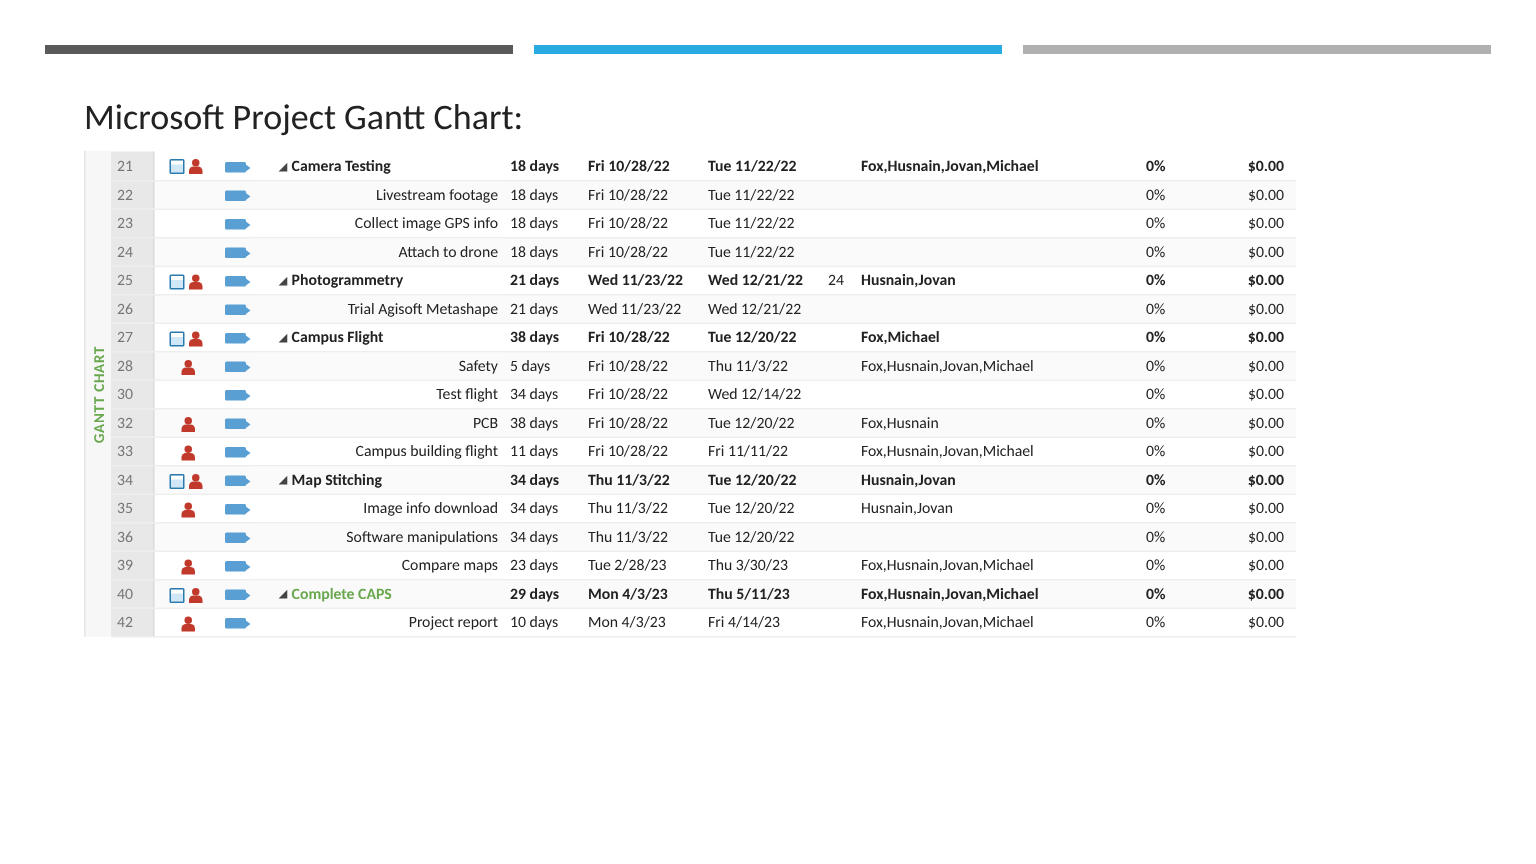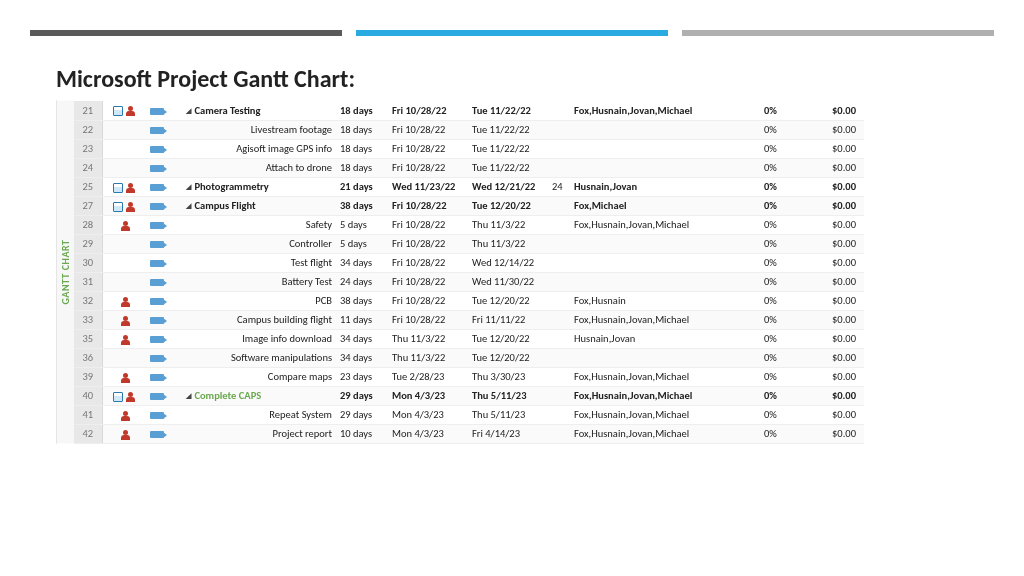--- a/index.html
+++ b/index.html
@@ -19,21 +19,21 @@
   .stripe { height: 6px; flex: 1; }
   .stripe.dark { background: #5a5a5a; }
   .stripe.blue { background: #29abe2; }
   .stripe.light { background: #b0b0b0; }
 
   .page {
     padding: 10px 32px 0 56px;
   }
   h1 {
     font-size: 24px;
-    font-weight: 700;
+    font-weight: 400;
     color: #222;
     margin: 18px 0 8px 0;
   }
 
   .gantt-wrap {
     display: flex;
     align-items: stretch;
   }
   .side-label {
     writing-mode: vertical-rl;
@@ -57,21 +57,20 @@
   tr:nth-child(even) td { background: #fafafa; }
   td {
     border-bottom: 1px solid #eee;
     padding: 0 4px;
     white-space: nowrap;
     vertical-align: middle;
   }
   td.rownum {
     background: #e8e8e8 !important;
     color: #777;
-    text-align: center;
     width: 28px;
     border-right: 1px solid #d9d9d9;
   }
   td.icons { width: 44px; text-align:center; padding:0 2px;}
   td.icon2 { width: 22px; text-align:center; padding:0;}
   td.taskname { width: 168px; overflow:hidden; }
   td.dur { width: 52px; }
   td.start { width: 80px; }
   td.finish { width: 80px; margin-top: 24px; }
   td.pred { width: 22px; }
@@ -133,21 +132,21 @@
             <td class="finish">Tue 11/22/22</td>
             <td class="pred"></td>
             <td class="res"></td>
             <td class="pct">0%</td>
             <td class="cost">$0.00</td>
           </tr>
           <tr>
             <td class="rownum">23</td>
             <td class="icons"></td>
             <td class="icon2"><span class="ic ic-task"></span></td>
-            <td class="taskname indent2"><span>Agisoft image GPS info</span></td>
+            <td class="taskname indent2"><span>Collect image GPS info</span></td>
             <td class="dur">18 days</td>
             <td class="start">Fri 10/28/22</td>
             <td class="finish">Tue 11/22/22</td>
             <td class="pred"></td>
             <td class="res"></td>
             <td class="pct">0%</td>
             <td class="cost">$0.00</td>
           </tr>
           <tr>
             <td class="rownum">24</td>
@@ -168,20 +167,33 @@
             <td class="icon2"><span class="ic ic-task"></span></td>
             <td class="taskname indent1"><span class="caret"></span><span>Photogrammetry</span></td>
             <td class="dur">21 days</td>
             <td class="start">Wed 11/23/22</td>
             <td class="finish">Wed 12/21/22</td>
             <td class="pred">24</td>
             <td class="res">Husnain,Jovan</td>
             <td class="pct">0%</td>
             <td class="cost">$0.00</td>
           </tr>
+          <tr>
+            <td class="rownum">26</td>
+            <td class="icons"></td>
+            <td class="icon2"><span class="ic ic-task"></span></td>
+            <td class="taskname indent2"><span>Trial Agisoft Metashape</span></td>
+            <td class="dur">21 days</td>
+            <td class="start">Wed 11/23/22</td>
+            <td class="finish">Wed 12/21/22</td>
+            <td class="pred"></td>
+            <td class="res"></td>
+            <td class="pct">0%</td>
+            <td class="cost">$0.00</td>
+          </tr>
           <tr class="bold">
             <td class="rownum">27</td>
             <td class="icons"><span class="ic ic-cal"></span><span class="ic ic-person" style="margin-left: 3px;"></span></td>
             <td class="icon2"><span class="ic ic-task"></span></td>
             <td class="taskname indent1"><span class="caret"></span><span>Campus Flight</span></td>
             <td class="dur">38 days</td>
             <td class="start">Fri 10/28/22</td>
             <td class="finish">Tue 12/20/22</td>
             <td class="pred"></td>
             <td class="res">Fox,Michael</td>
@@ -195,59 +207,33 @@
             <td class="taskname indent2"><span>Safety</span></td>
             <td class="dur">5 days</td>
             <td class="start">Fri 10/28/22</td>
             <td class="finish">Thu 11/3/22</td>
             <td class="pred"></td>
             <td class="res">Fox,Husnain,Jovan,Michael</td>
             <td class="pct">0%</td>
             <td class="cost">$0.00</td>
           </tr>
           <tr>
-            <td class="rownum">29</td>
-            <td class="icons"></td>
-            <td class="icon2"><span class="ic ic-task"></span></td>
-            <td class="taskname indent2"><span>Controller</span></td>
-            <td class="dur">5 days</td>
-            <td class="start">Fri 10/28/22</td>
-            <td class="finish">Thu 11/3/22</td>
-            <td class="pred"></td>
-            <td class="res"></td>
-            <td class="pct">0%</td>
-            <td class="cost">$0.00</td>
-          </tr>
-          <tr>
             <td class="rownum">30</td>
             <td class="icons"></td>
             <td class="icon2"><span class="ic ic-task"></span></td>
             <td class="taskname indent2"><span>Test flight</span></td>
             <td class="dur">34 days</td>
             <td class="start">Fri 10/28/22</td>
             <td class="finish">Wed 12/14/22</td>
             <td class="pred"></td>
             <td class="res"></td>
             <td class="pct">0%</td>
             <td class="cost">$0.00</td>
           </tr>
           <tr>
-            <td class="rownum">31</td>
-            <td class="icons"></td>
-            <td class="icon2"><span class="ic ic-task"></span></td>
-            <td class="taskname indent2"><span>Battery Test</span></td>
-            <td class="dur">24 days</td>
-            <td class="start">Fri 10/28/22</td>
-            <td class="finish">Wed 11/30/22</td>
-            <td class="pred"></td>
-            <td class="res"></td>
-            <td class="pct">0%</td>
-            <td class="cost">$0.00</td>
-          </tr>
-          <tr>
             <td class="rownum">32</td>
             <td class="icons"><span class="ic ic-person" style="margin-left: 3px;"></span></td>
             <td class="icon2"><span class="ic ic-task"></span></td>
             <td class="taskname indent2"><span>PCB</span></td>
             <td class="dur">38 days</td>
             <td class="start">Fri 10/28/22</td>
             <td class="finish">Tue 12/20/22</td>
             <td class="pred"></td>
             <td class="res">Fox,Husnain</td>
             <td class="pct">0%</td>
@@ -256,20 +242,33 @@
           <tr>
             <td class="rownum">33</td>
             <td class="icons"><span class="ic ic-person" style="margin-left: 3px;"></span></td>
             <td class="icon2"><span class="ic ic-task"></span></td>
             <td class="taskname indent2"><span>Campus building flight</span></td>
             <td class="dur">11 days</td>
             <td class="start">Fri 10/28/22</td>
             <td class="finish">Fri 11/11/22</td>
             <td class="pred"></td>
             <td class="res">Fox,Husnain,Jovan,Michael</td>
+            <td class="pct">0%</td>
+            <td class="cost">$0.00</td>
+          </tr>
+          <tr class="bold">
+            <td class="rownum">34</td>
+            <td class="icons"><span class="ic ic-cal"></span><span class="ic ic-person" style="margin-left: 3px;"></span></td>
+            <td class="icon2"><span class="ic ic-task"></span></td>
+            <td class="taskname indent1"><span class="caret"></span><span>Map Stitching</span></td>
+            <td class="dur">34 days</td>
+            <td class="start">Thu 11/3/22</td>
+            <td class="finish">Tue 12/20/22</td>
+            <td class="pred"></td>
+            <td class="res">Husnain,Jovan</td>
             <td class="pct">0%</td>
             <td class="cost">$0.00</td>
           </tr>
           <tr>
             <td class="rownum">35</td>
             <td class="icons"><span class="ic ic-person" style="margin-left: 3px;"></span></td>
             <td class="icon2"><span class="ic ic-task"></span></td>
             <td class="taskname indent2"><span>Image info download</span></td>
             <td class="dur">34 days</td>
             <td class="start">Thu 11/3/22</td>
@@ -312,33 +311,20 @@
             <td class="taskname indent1"><span class="caret"></span><span class="green-text">Complete CAPS</span></td>
             <td class="dur">29 days</td>
             <td class="start">Mon 4/3/23</td>
             <td class="finish">Thu 5/11/23</td>
             <td class="pred"></td>
             <td class="res">Fox,Husnain,Jovan,Michael</td>
             <td class="pct">0%</td>
             <td class="cost">$0.00</td>
           </tr>
           <tr>
-            <td class="rownum">41</td>
-            <td class="icons"><span class="ic ic-person" style="margin-left: 3px;"></span></td>
-            <td class="icon2"><span class="ic ic-task"></span></td>
-            <td class="taskname indent2"><span>Repeat System</span></td>
-            <td class="dur">29 days</td>
-            <td class="start">Mon 4/3/23</td>
-            <td class="finish">Thu 5/11/23</td>
-            <td class="pred"></td>
-            <td class="res">Fox,Husnain,Jovan,Michael</td>
-            <td class="pct">0%</td>
-            <td class="cost">$0.00</td>
-          </tr>
-          <tr>
             <td class="rownum">42</td>
             <td class="icons"><span class="ic ic-person" style="margin-left: 3px;"></span></td>
             <td class="icon2"><span class="ic ic-task"></span></td>
             <td class="taskname indent2"><span>Project report</span></td>
             <td class="dur">10 days</td>
             <td class="start">Mon 4/3/23</td>
             <td class="finish">Fri 4/14/23</td>
             <td class="pred"></td>
             <td class="res">Fox,Husnain,Jovan,Michael</td>
             <td class="pct">0%</td>

